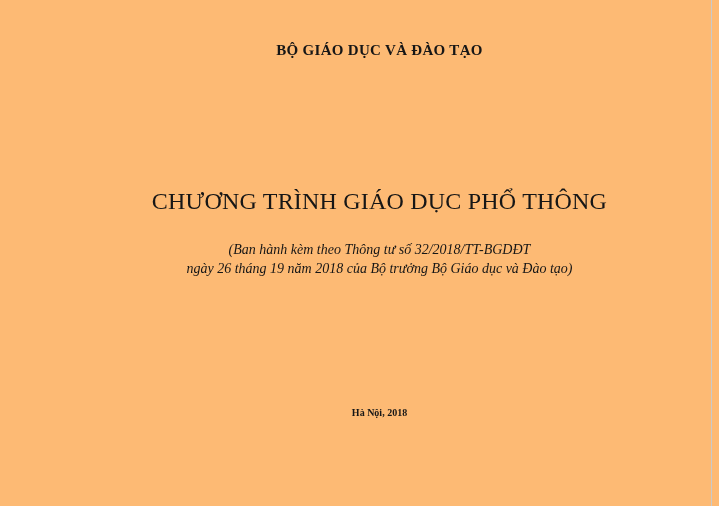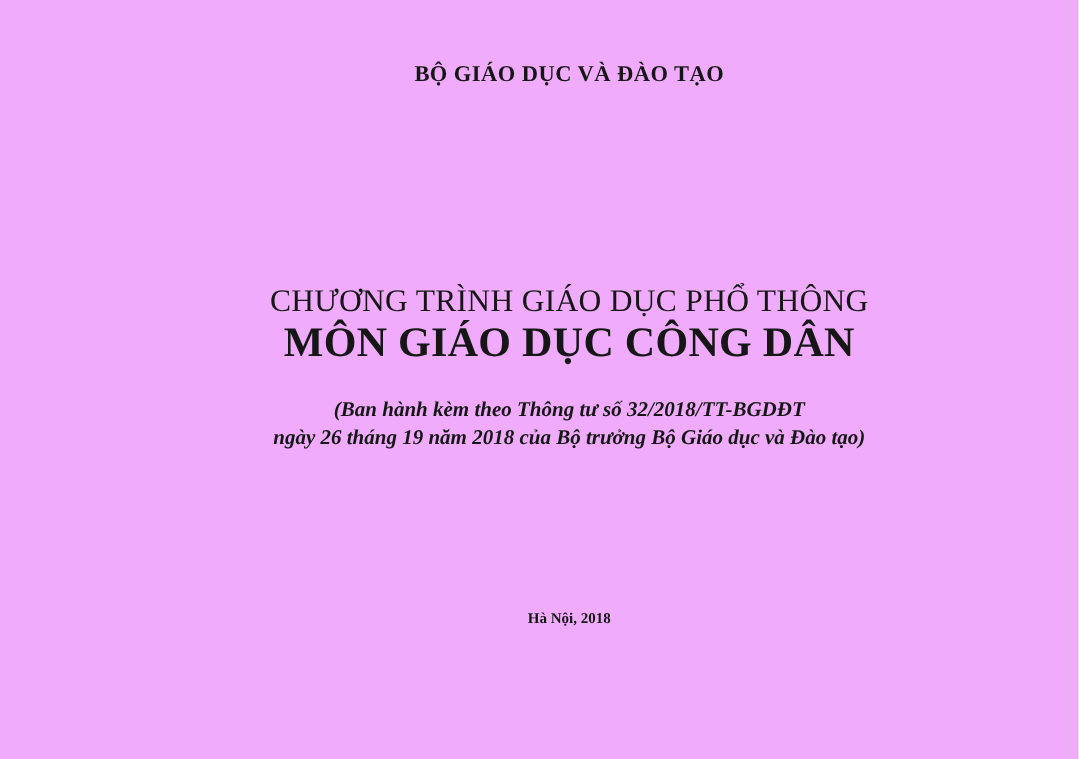--- a/index.html
+++ b/index.html
@@ -7,55 +7,54 @@
     padding: 0;
     width: 719px;
     height: 506px;
     background: #ffffff;
     overflow: hidden;
   }
   .viewport {
     position: relative;
     width: 719px;
     height: 506px;
-    background: #f0abfc;
+    background: #fdba74;
     font-family: "Liberation Serif", "DejaVu Serif", serif;
     color: #161616;
   }
   .centered {
     position: absolute;
     left: 40px;
     width: 679px;
     text-align: center;
     white-space: nowrap;
   }
   .ministry {
     top: 42px;
     font-size: 15px;
     font-weight: bold;
     letter-spacing: 0.3px;
   }
   .title-line1 {
     top: 188px;
-    font-size: 21px;
+    font-size: 24px;
     font-weight: normal;
     letter-spacing: 0.2px;
   }
   .title-line2 {
     top: 213px;
     font-size: 28px;
     font-weight: bold;
     letter-spacing: 0.2px;
   }
   .subtitle {
-    top: 264px;
+    top: 240px;
     font-size: 14px;
     font-style: italic;
     line-height: 19px;
-    font-weight: bold;
   }
   .place-year {
     top: 407px;
     font-size: 10px;
     font-weight: bold;
   }
   .page-edge {
     position: absolute;
     left: 711px;
     top: 0;
@@ -66,21 +65,20 @@
 </style>
 </head>
 <body>
 
 <div class="viewport">
 
   <div class="centered ministry">BỘ GIÁO DỤC VÀ ĐÀO TẠO</div>
 
   <div class="centered title-line1">CHƯƠNG TRÌNH GIÁO DỤC PHỔ THÔNG</div>
 
-  <div class="centered title-line2">MÔN GIÁO DỤC CÔNG DÂN</div>
 
   <div class="centered subtitle">
     <div>(Ban hành kèm theo Thông tư số 32/2018/TT-BGDĐT</div>
     <div>ngày 26 tháng 19 năm 2018 của Bộ trưởng Bộ Giáo dục và Đào tạo)</div>
   </div>
 
   <div class="centered place-year">Hà Nội, 2018</div>
 
   <div class="page-edge"></div>
 

